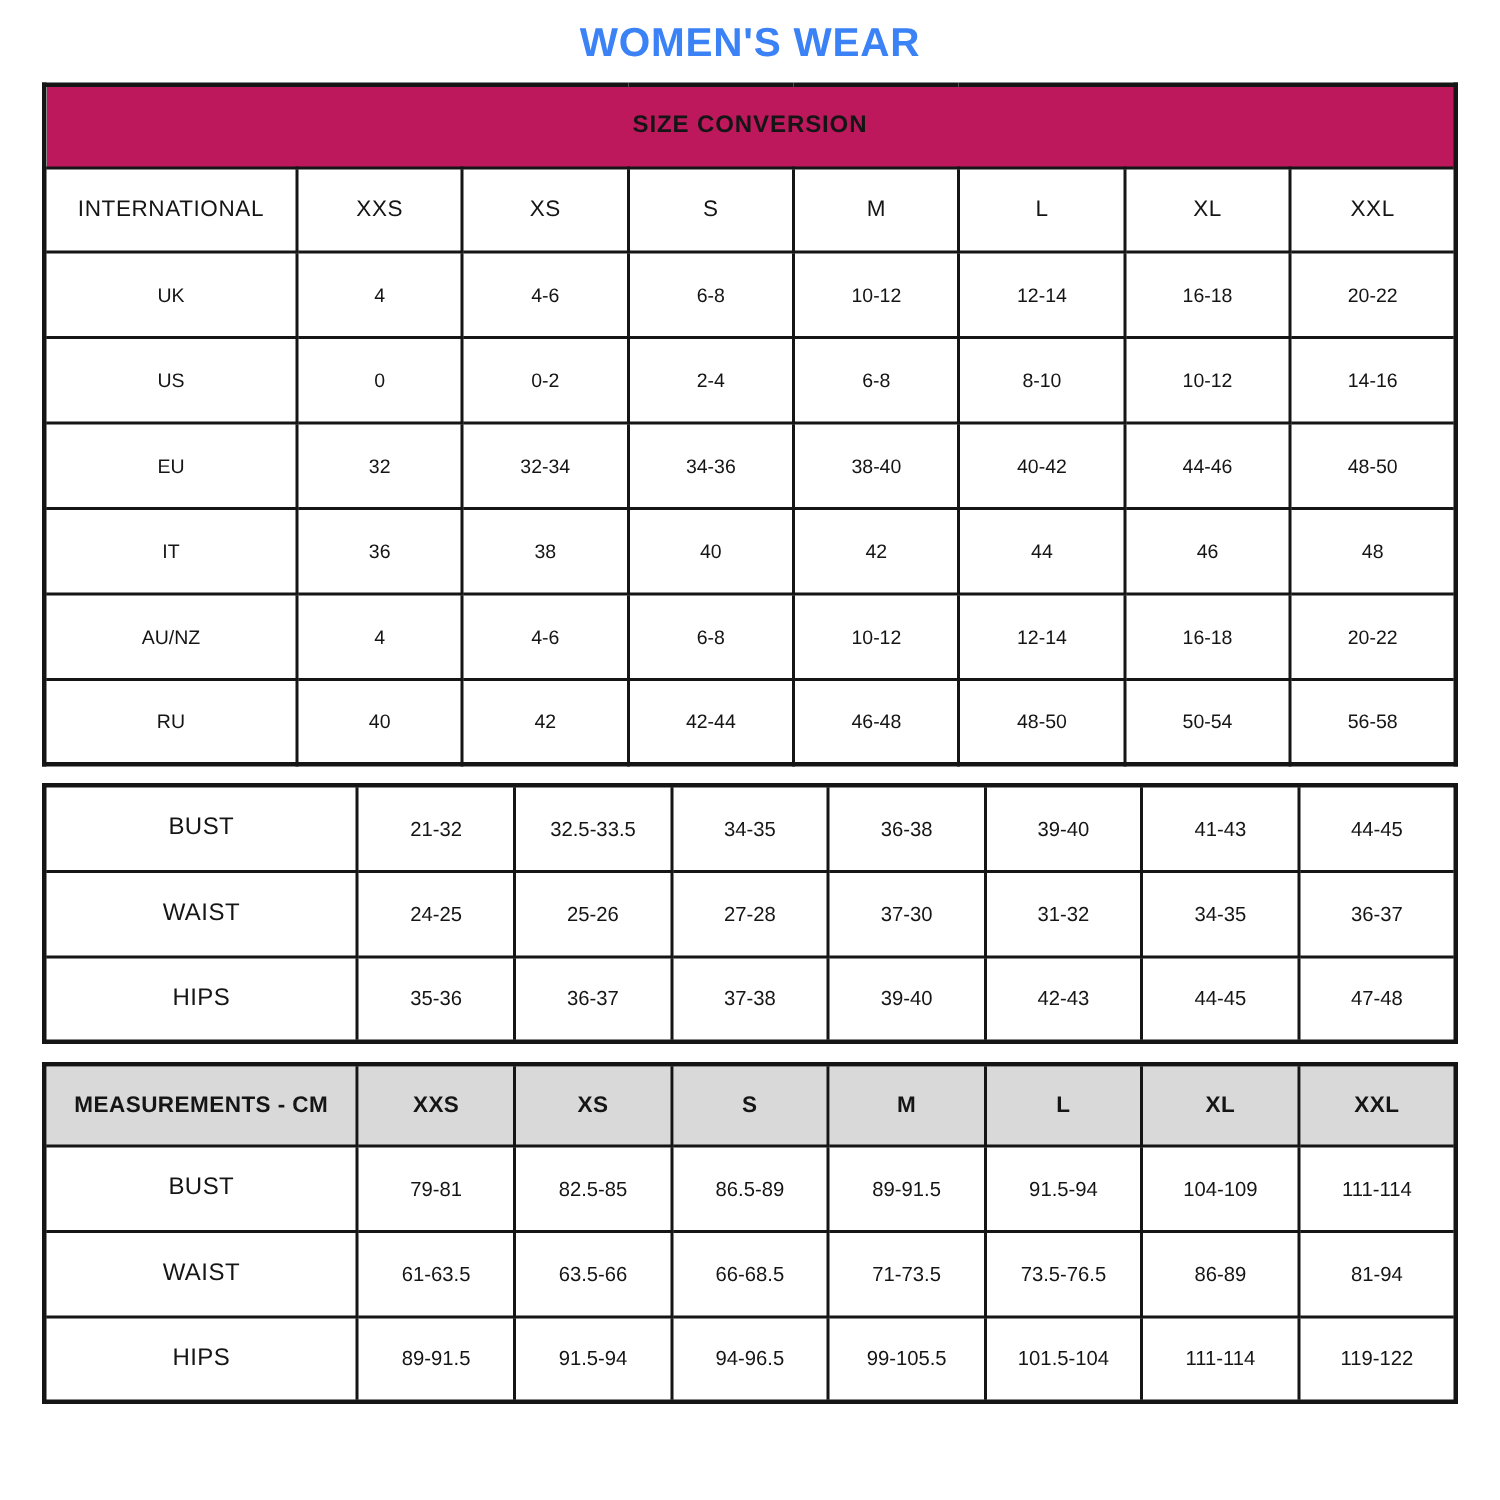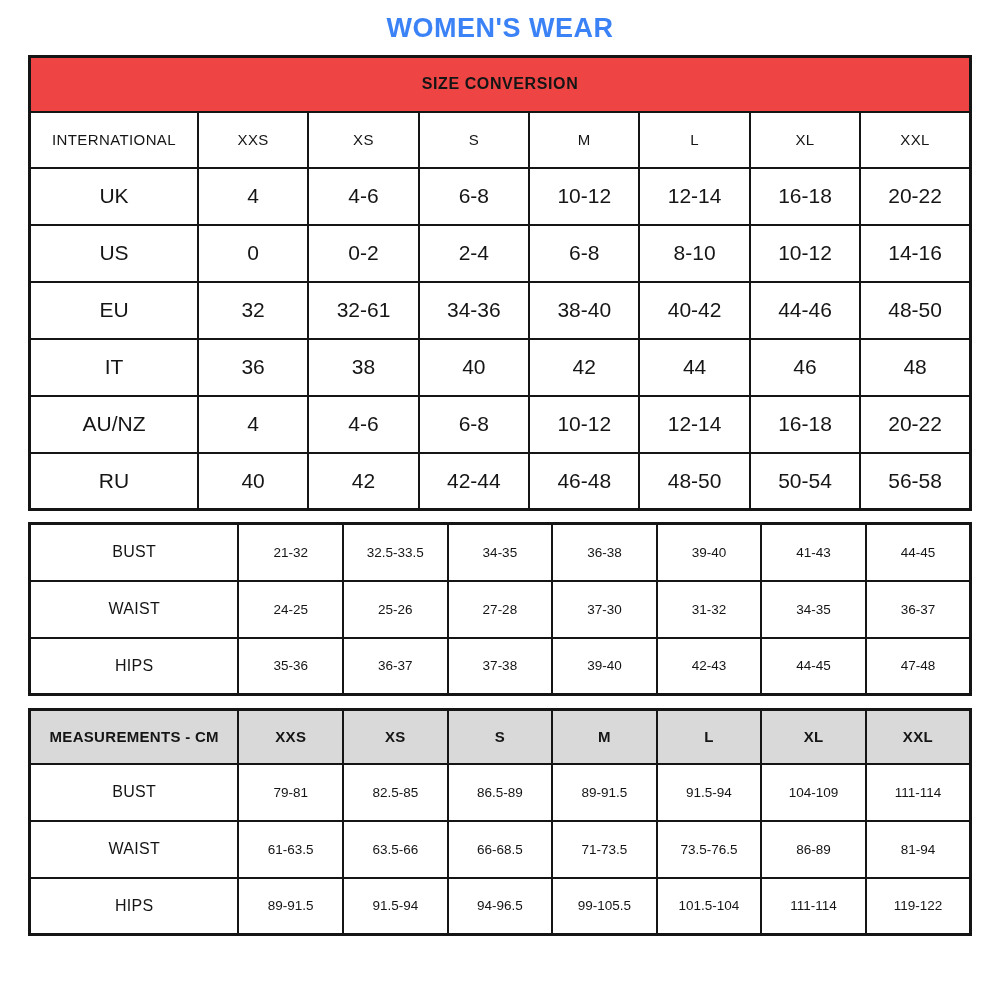--- a/index.html
+++ b/index.html
@@ -30,28 +30,28 @@
   td {
     border: 2px solid #151515;
     text-align: center;
     vertical-align: middle;
     padding: 0 4px;
     overflow: hidden;
     white-space: nowrap;
   }
   
   .t1 .banner-cell {
-    background: #ef4444;
+    background: #be185d;
     font-weight: bold;
     font-size: 16px;
     letter-spacing: 0.6px;
     height: 55px;
   }
   .t1 .cols td { height: 56px; font-size: 15px; letter-spacing: 0.4px; }
-  .t1 .data td { height: 57px; font-size: 21px; }
+  .t1 .data td { height: 57px; font-size: 13px; }
   
   .tm { margin-top: 11px; }
   .tm .head td {
     background: #d9d9d9;
     font-weight: bold;
     font-size: 15px;
     letter-spacing: 0.3px;
     height: 54px;
   }
   .tm .data td { height: 57px; font-size: 13.5px; }
@@ -105,21 +105,21 @@
       <td>0-2</td>
       <td>2-4</td>
       <td>6-8</td>
       <td>8-10</td>
       <td>10-12</td>
       <td>14-16</td>
     </tr>
     <tr class="data">
       <td>EU</td>
       <td>32</td>
-      <td>32-61</td>
+      <td>32-34</td>
       <td>34-36</td>
       <td>38-40</td>
       <td>40-42</td>
       <td>44-46</td>
       <td>48-50</td>
     </tr>
     <tr class="data">
       <td>IT</td>
       <td>36</td>
       <td>38</td>

